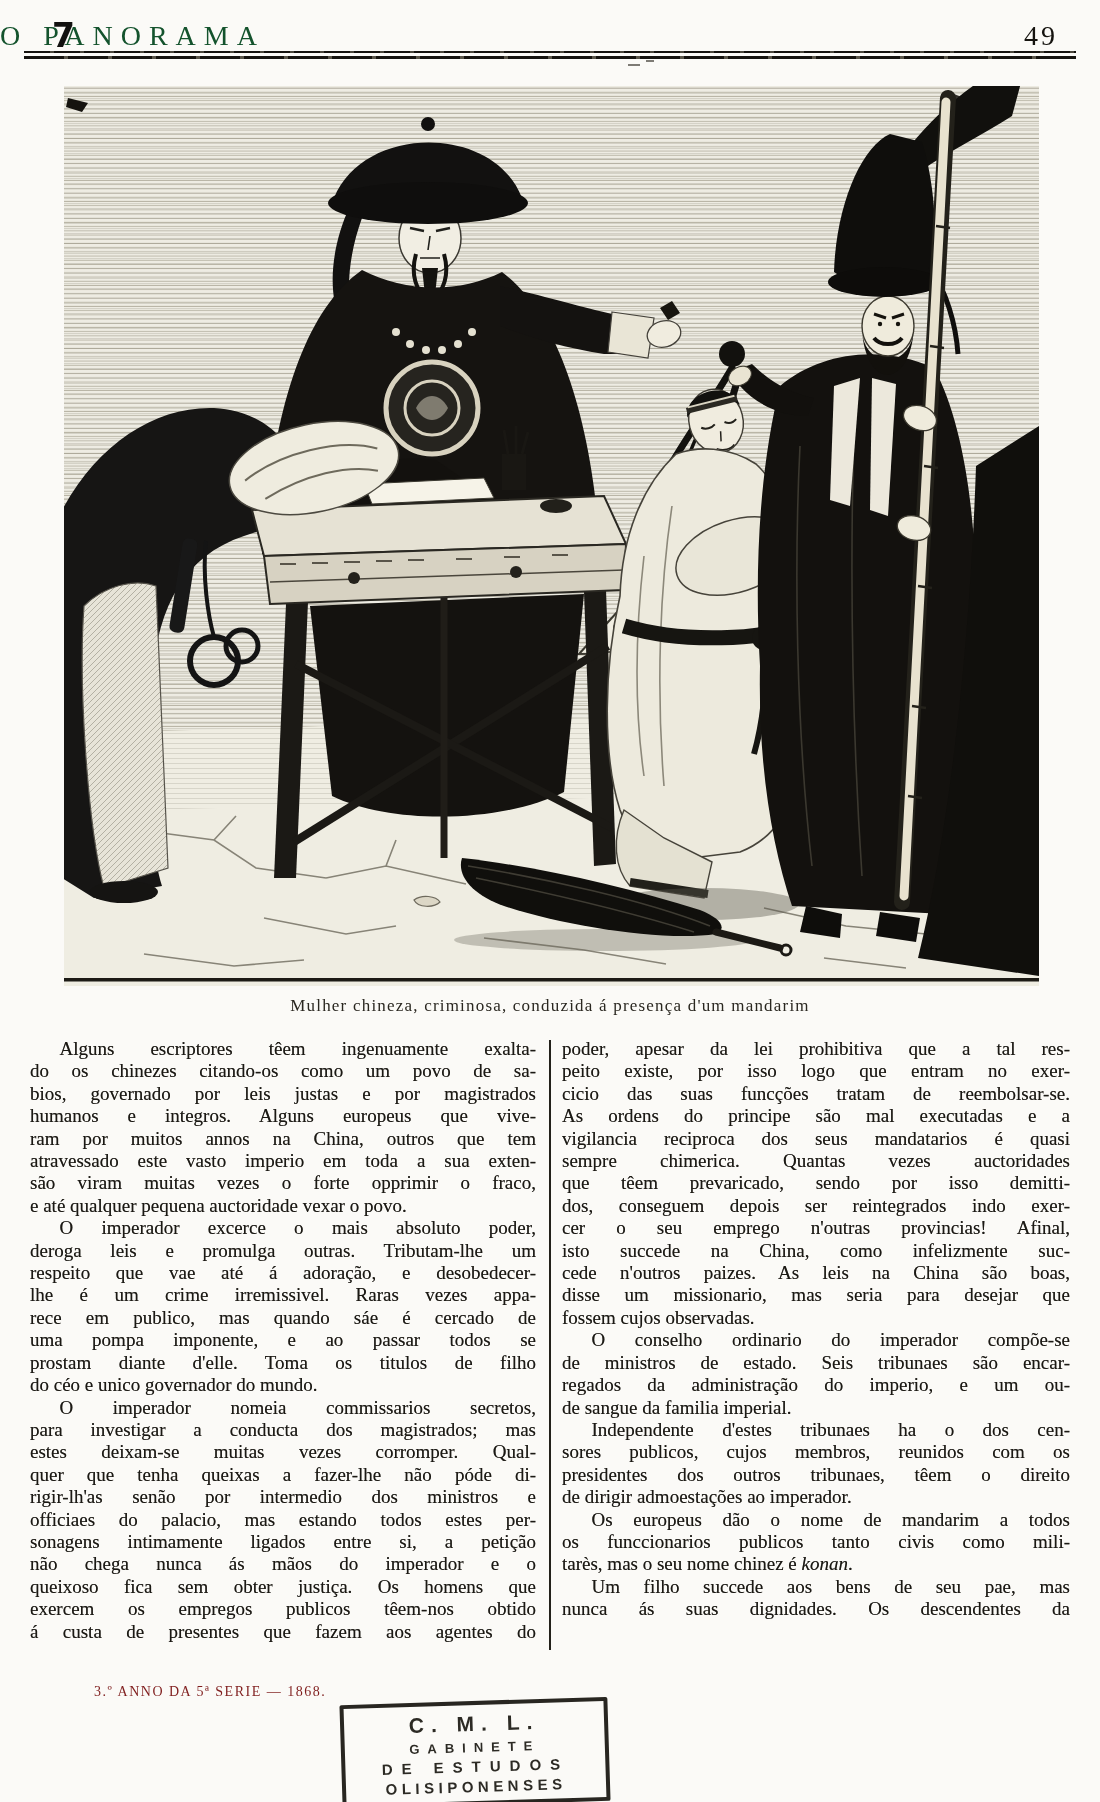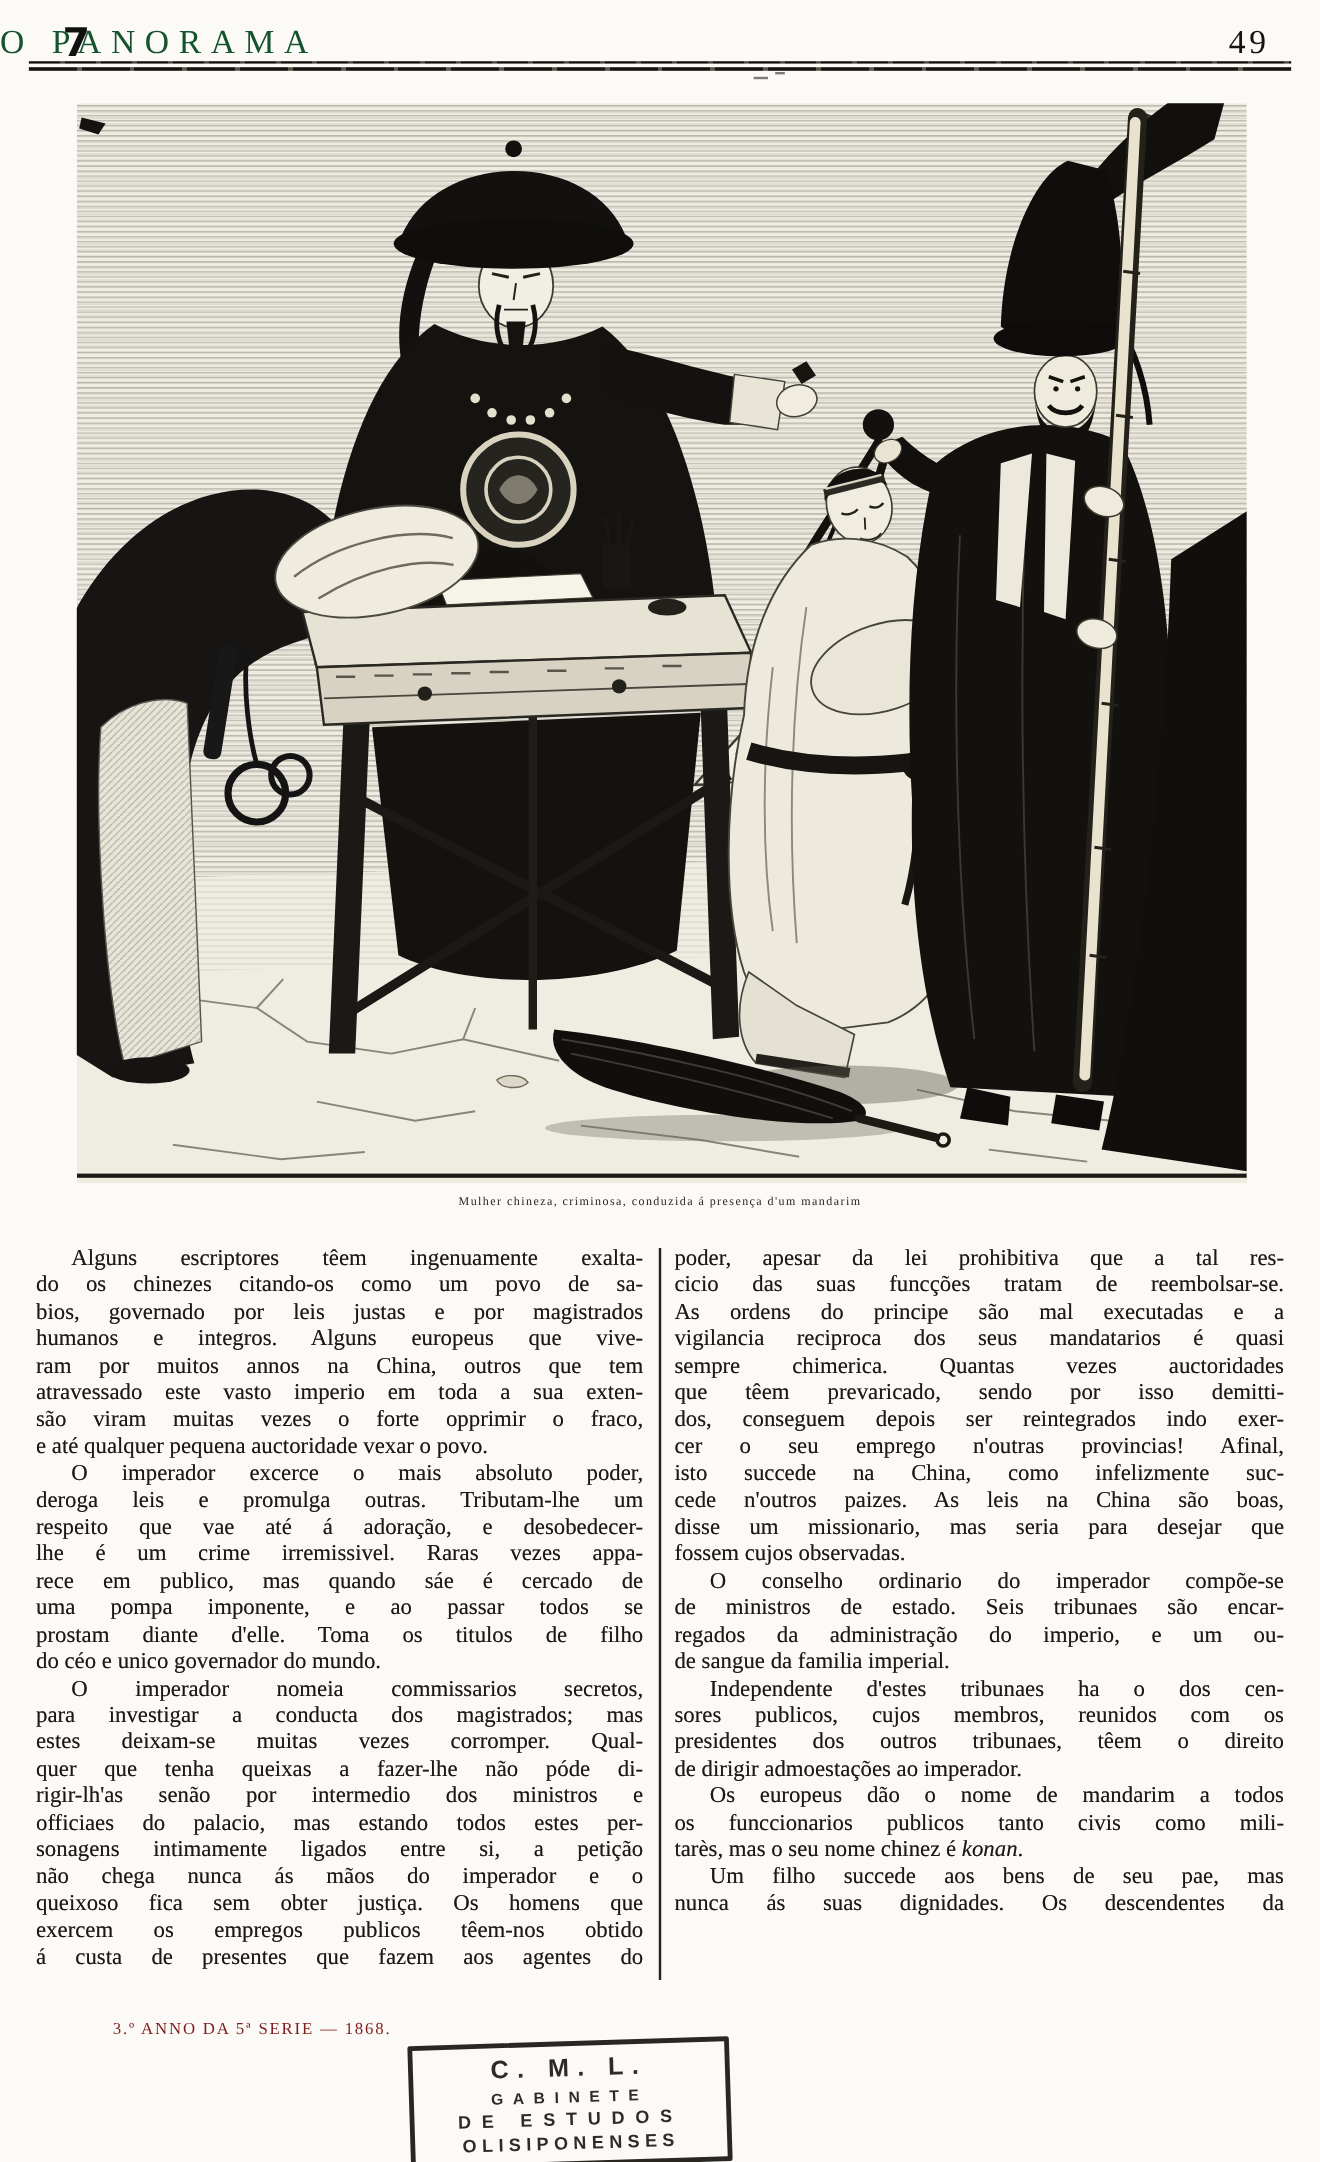--- a/index.html
+++ b/index.html
@@ -27,21 +27,21 @@
   .rule1 { position:absolute; left:24px; top:51px; width:1052px; height:2px;
     background:repeating-linear-gradient(90deg,#15130f 0 26px,#4b473d 26px 30px); }
   .rule2 { position:absolute; left:24px; top:56px; width:1052px; height:3px;
     background:repeating-linear-gradient(90deg,#15130f 0 40px,#5a564a 40px 44px); }
   .speck { position:absolute; background:#3b382f; opacity:.65; }
   
   .figure { position:absolute; left:64px; top:86px; width:975px; height:900px; }
   .figure svg { display:block; }
   .caption {
     position:absolute; left:0; top:996px; width:1100px; text-align:center;
-    font-size:10px; letter-spacing:1.2px; color:#2a2720;
+    font-size:17px; letter-spacing:1.2px; color:#2a2720;
   }
   
   .cols { position:absolute; left:30px; top:1038px; width:1042px; display:flex; }
   .col { width:506px; font-size:19px; line-height:22.42px; }
   .col.right { width:508px; }
   .divider { width:2px; background:#23211b; margin:2px 11px 0 13px; height:610px; }
   .tline {
     height:22.42px; overflow:hidden;
     text-align:justify; text-align-last:justify;
     white-space:normal;
@@ -283,20 +283,21 @@
       <div class="tline">officiaes do palacio, mas estando todos estes per-</div>
       <div class="tline">sonagens intimamente ligados entre si, a petição</div>
       <div class="tline">não chega nunca ás mãos do imperador e o</div>
       <div class="tline">queixoso fica sem obter justiça. Os homens que</div>
       <div class="tline">exercem os empregos publicos têem-nos obtido</div>
       <div class="tline">á custa de presentes que fazem aos agentes do</div>
     </div>
   <div class="divider"></div>
   <div class="col right">
       <div class="tline">poder, apesar da lei prohibitiva que a tal res-</div>
+      <div class="tline">peito existe, por isso logo que entram no exer-</div>
       <div class="tline">cicio das suas funcções tratam de reembolsar-se.</div>
       <div class="tline">As ordens do principe são mal executadas e a</div>
       <div class="tline">vigilancia reciproca dos seus mandatarios é quasi</div>
       <div class="tline">sempre chimerica. Quantas vezes auctoridades</div>
       <div class="tline">que têem prevaricado, sendo por isso demitti-</div>
       <div class="tline">dos, conseguem depois ser reintegrados indo exer-</div>
       <div class="tline">cer o seu emprego n'outras provincias! Afinal,</div>
       <div class="tline">isto succede na China, como infelizmente suc-</div>
       <div class="tline">cede n'outros paizes. As leis na China são boas,</div>
       <div class="tline">disse um missionario, mas seria para desejar que</div>

